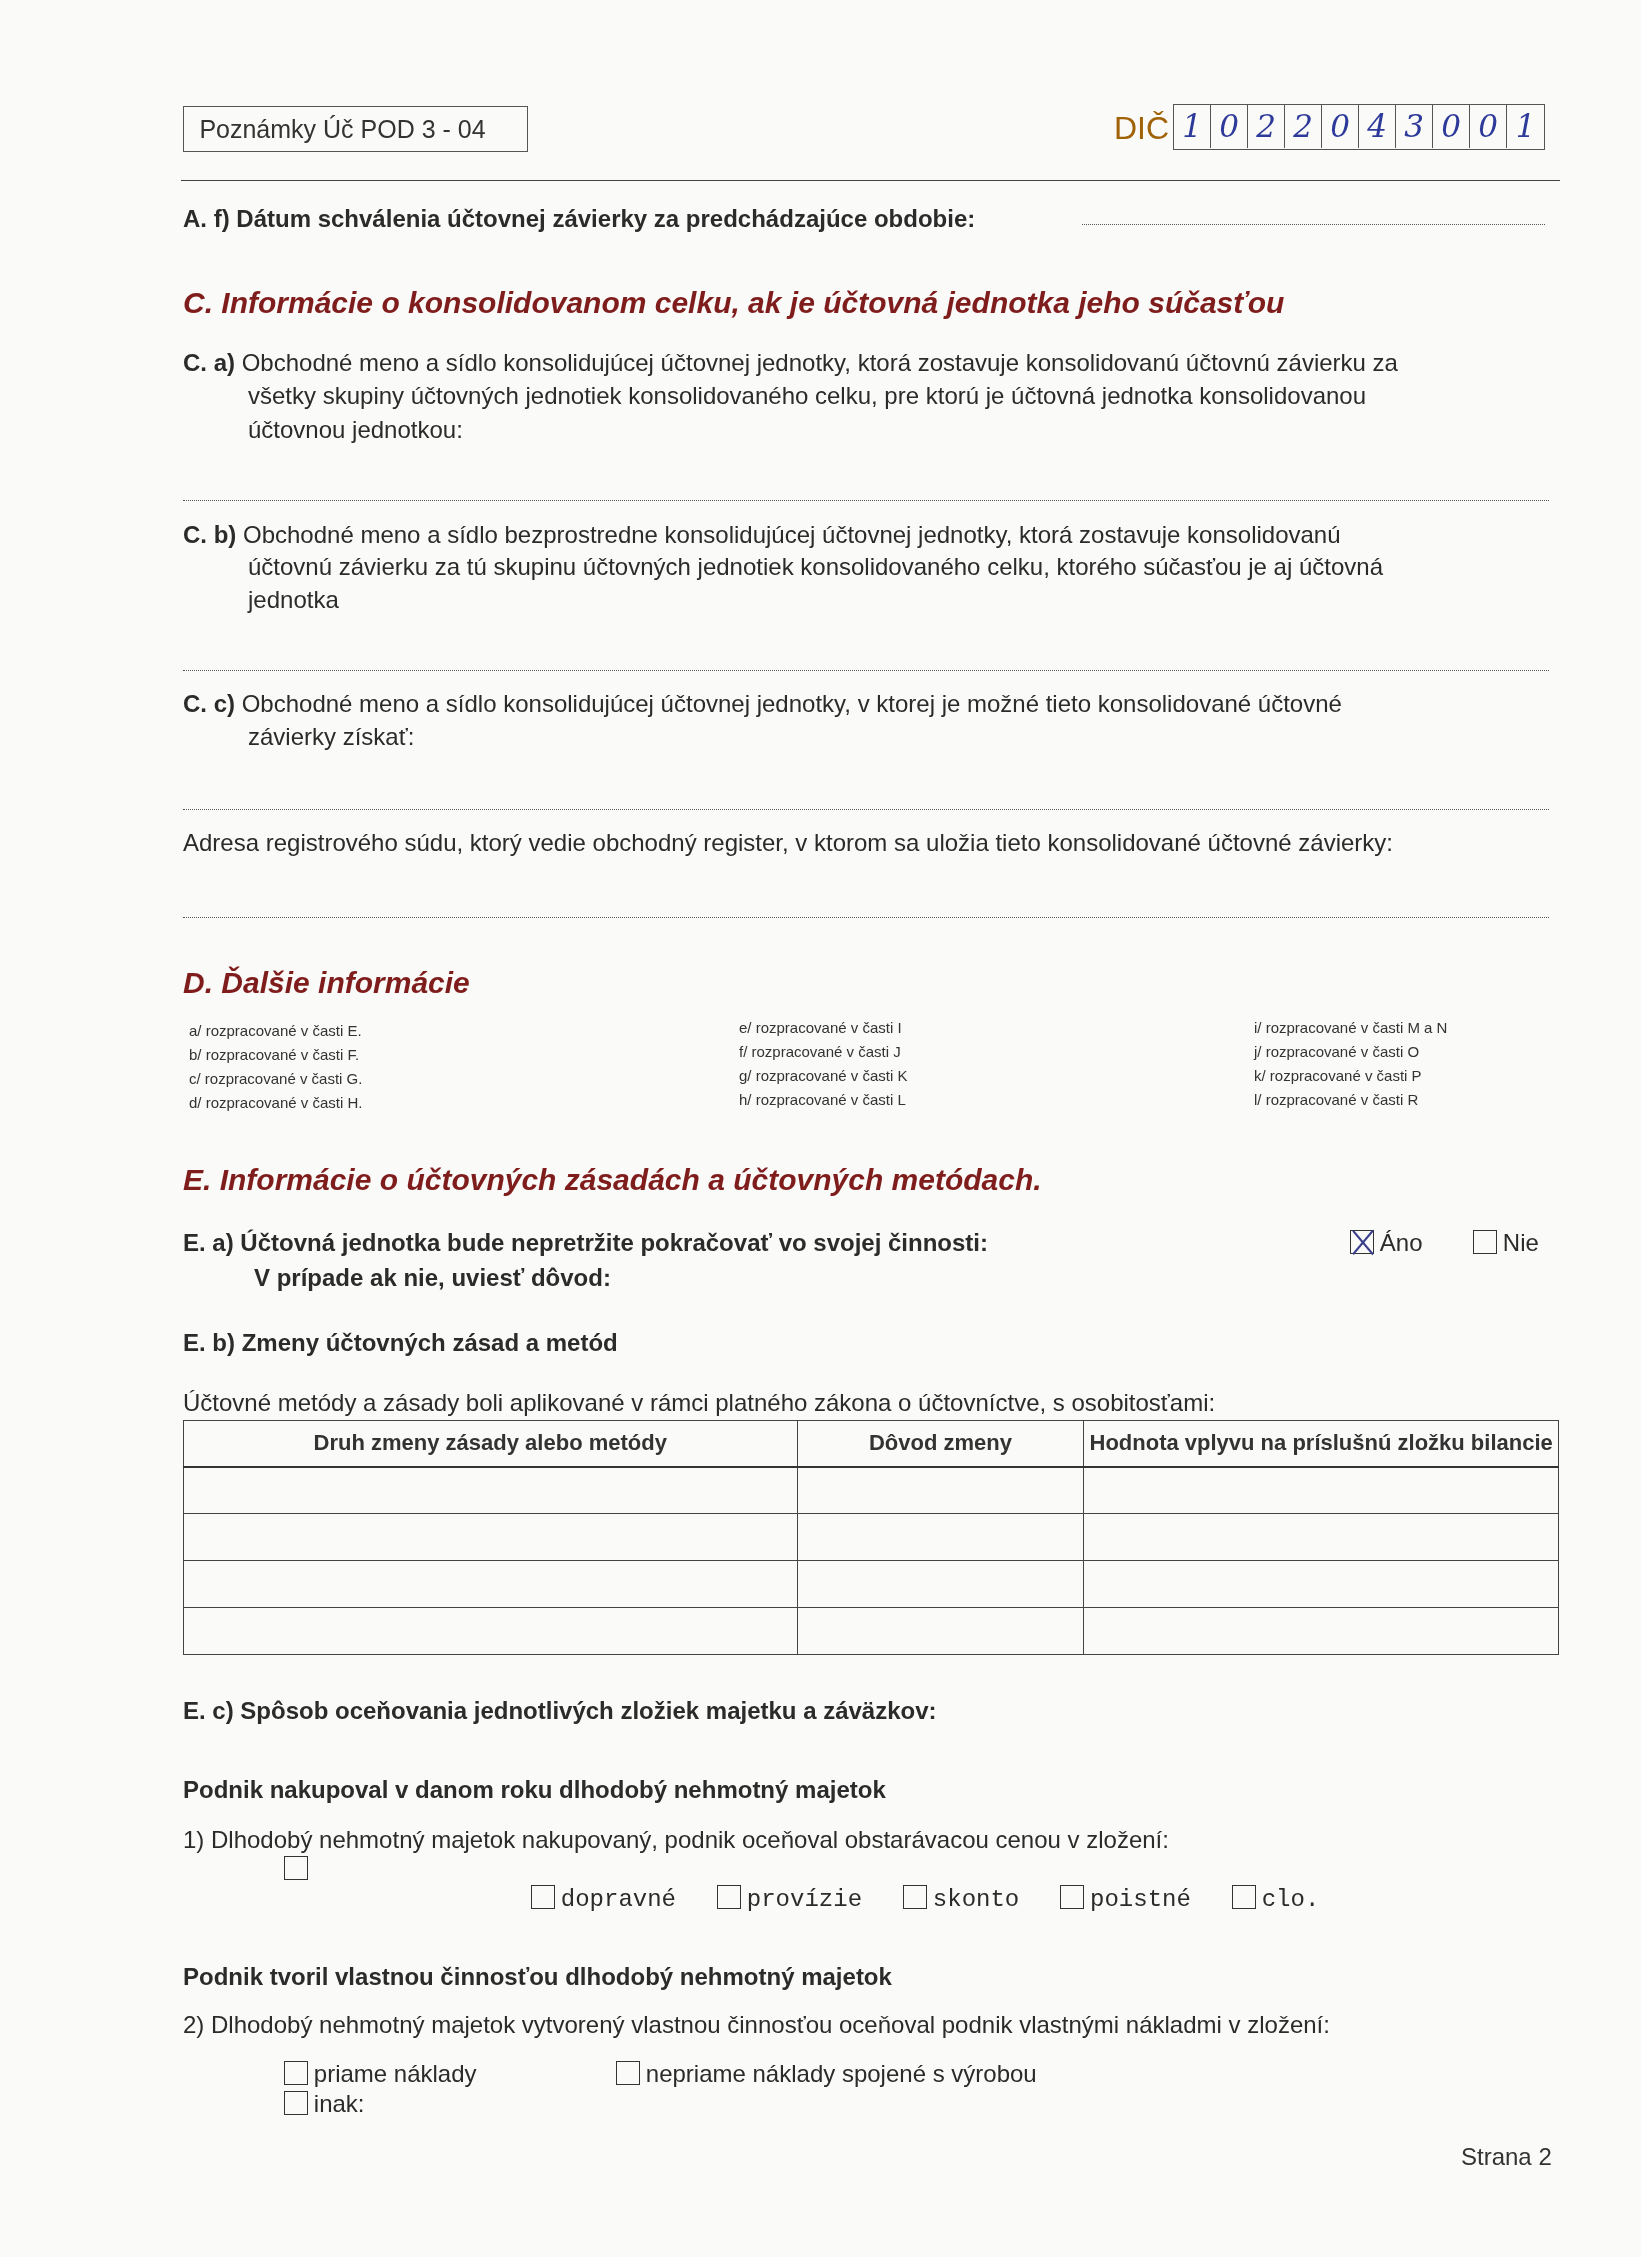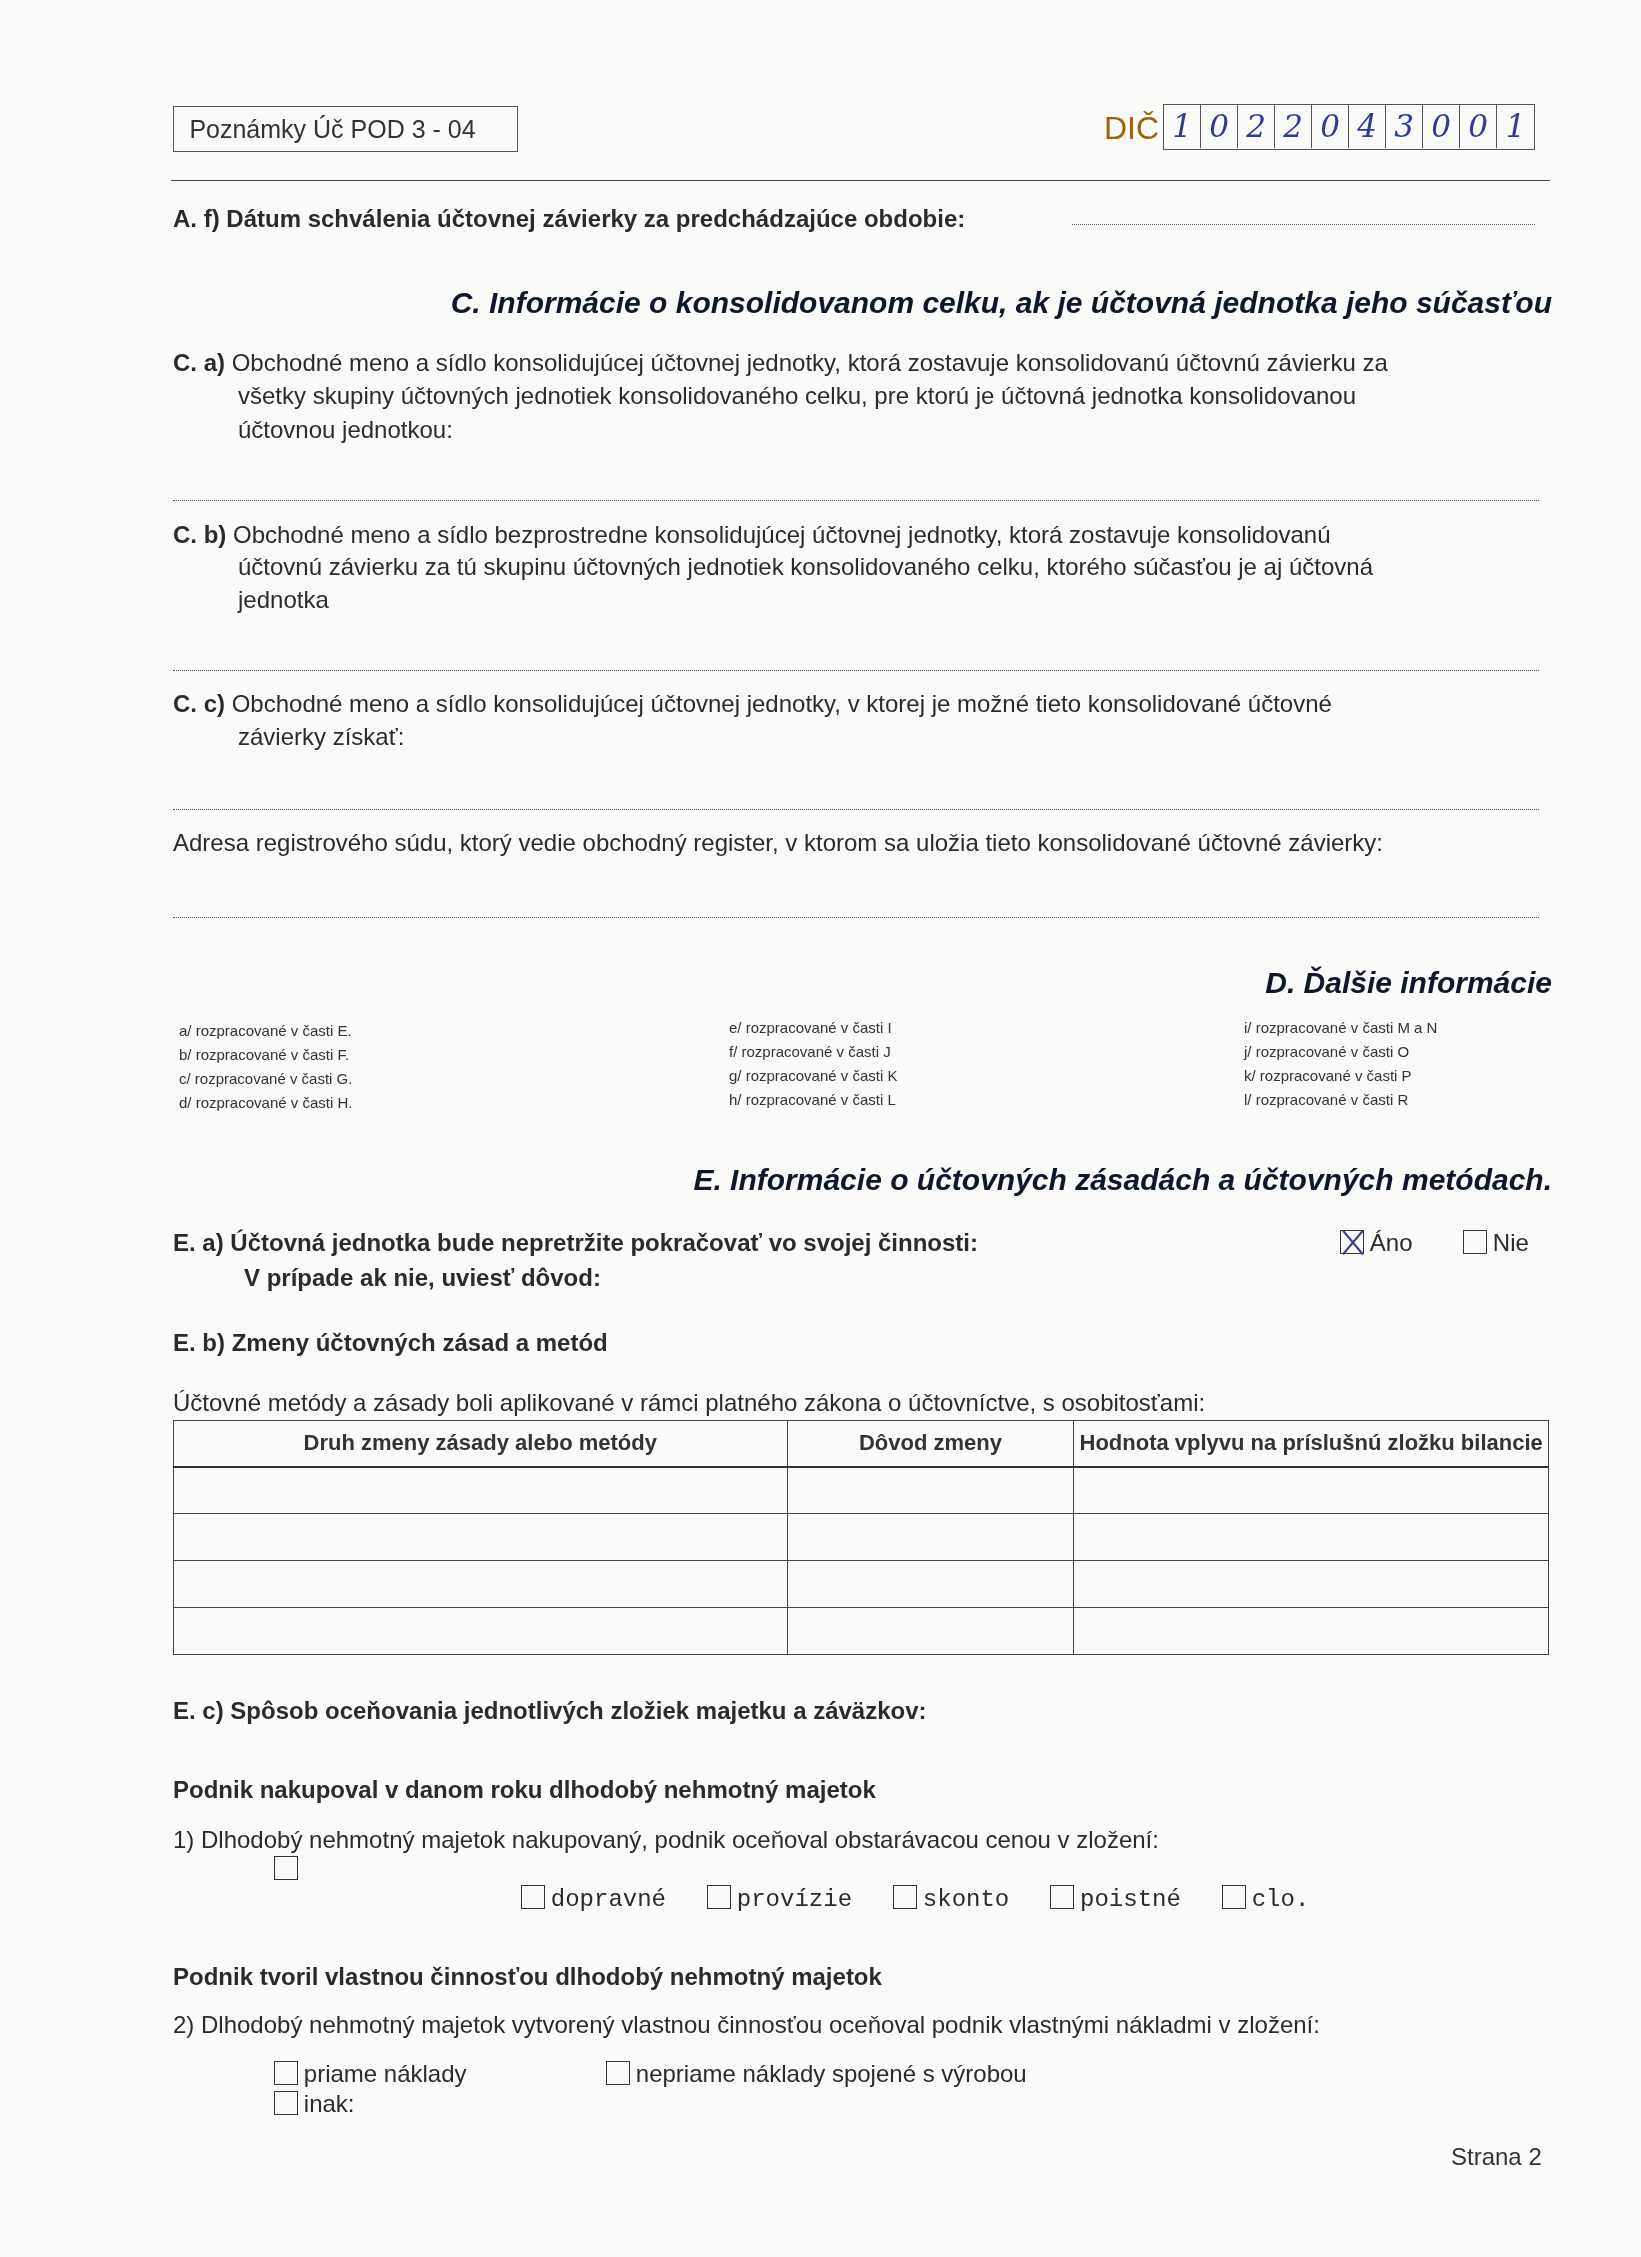--- a/index.html
+++ b/index.html
@@ -1,27 +1,27 @@
 <!DOCTYPE html>
 <html><head>
 <meta charset="utf-8">
 <style>
   * { box-sizing: border-box; margin: 0; padding: 0; }
   html, body { width: 1641px; height: 2257px; background: #fafaf8; }
   body { position: relative; font-family: "Liberation Sans", sans-serif; color: #2a2a2a; overflow: hidden; }
-  .abs { position: absolute; }
+  .abs { position: absolute; margin-left: 10px; }
   .doc-id-box { left: 173px; top: 106px; width: 345px; height: 46px; border: 1.4px solid #555; font-size: 25px; padding: 7.7px 0 0 15.4px; color: #333; }
   .dic-label { left: 1104px; top: 110px; font-size: 32px; color: #a16207; }
   .dic-boxes { left: 1163px; top: 104px; height: 46px; display: flex; border: 1.4px solid #555; }
   .dic-cell { width: 37px; height: 43px; border-right: 1px solid #555; font-family: "DejaVu Serif", serif; font-style: italic; font-size: 31px; color: #2e3a9a; text-align: center; line-height: 43px; }
   .dic-cell:last-child { border-right: none; }
   .hr-top { left: 171px; top: 180px; width: 1379px; height: 0; border-top: 1.9px solid #444; }
   .bold { font-weight: bold; }
   .txt { font-size: 24px; line-height: 34px; color: #2b2b2b; }
-  .section-title { font-size: 30px; font-style: italic; font-weight: bold; color: #0f172a; text-align: right; }
+  .section-title { font-size: 30px; font-style: italic; font-weight: bold; color: #7f1d1d; text-align: left; }
   .dots { border-bottom: 1.9px dotted #555; height: 0; }
   .small { font-size: 15px; line-height: 24px; color: #333; }
   .cb { display: inline-block; width: 24px; height: 24px; border: 1.4px solid #333; vertical-align: -2.9px; margin-right: 5.8px; position: relative; background: #fafaf8; }
   .cb.checked::before, .cb.checked::after { content: ""; position: absolute; left: 10.6px; top: -3.9px; width: 2.4px; height: 31px; background: #3a3f8c; }
   .cb.checked::before { transform: rotate(40deg); }
   .cb.checked::after { transform: rotate(-40deg); }
   table.changes { border-collapse: collapse; width: 1376px; }
   table.changes th, table.changes td { border: 1.4px solid #444; }
   table.changes th { height: 46px; font-size: 22px; font-weight: bold; color: #333; }
   table.changes tr.body-row td { height: 47px; }

